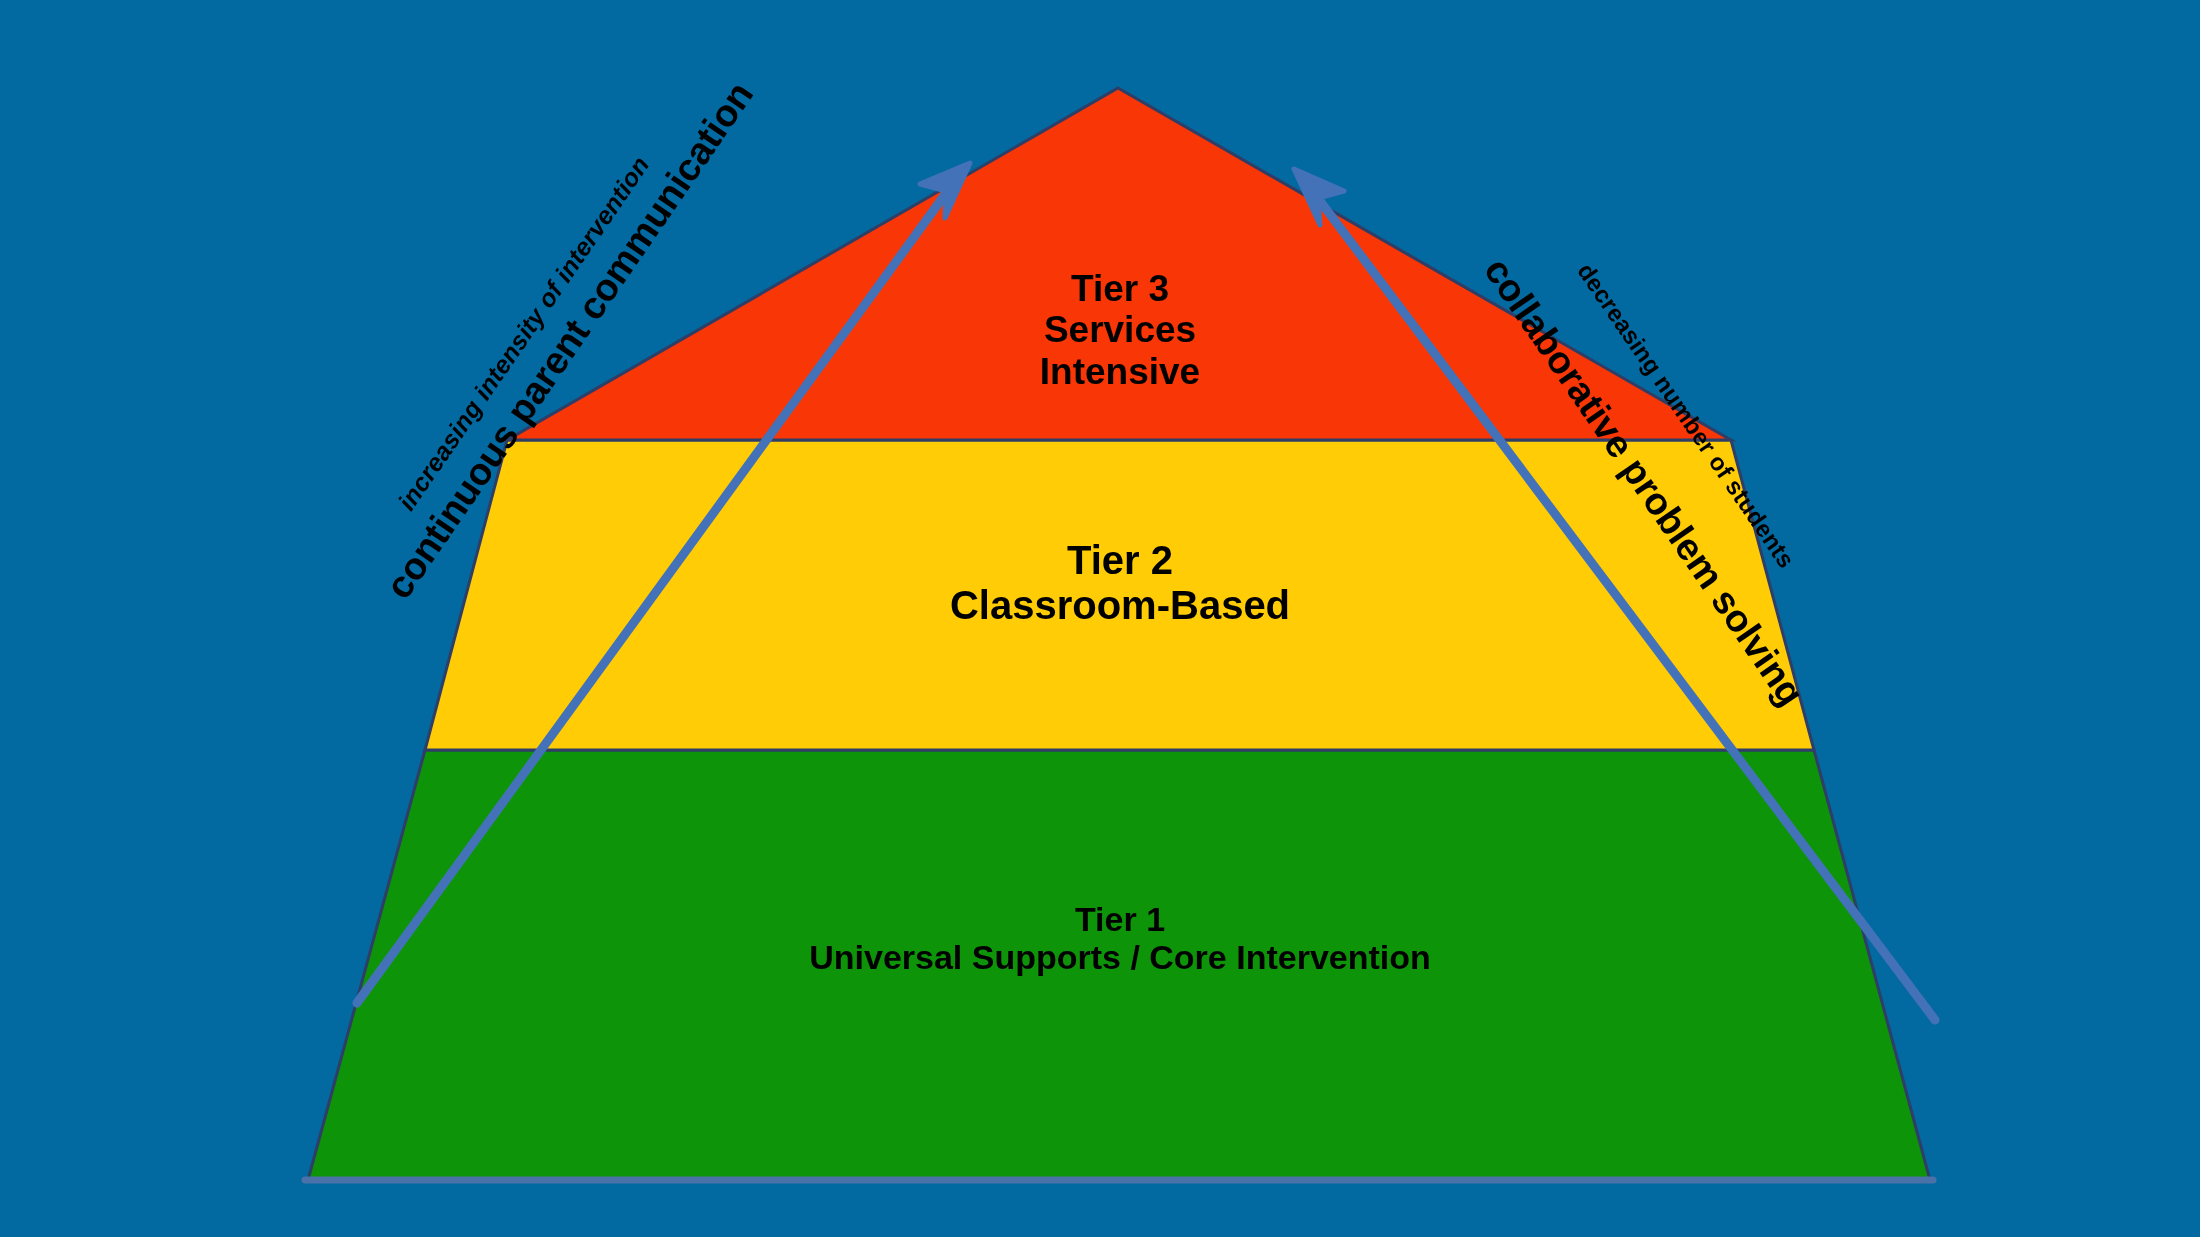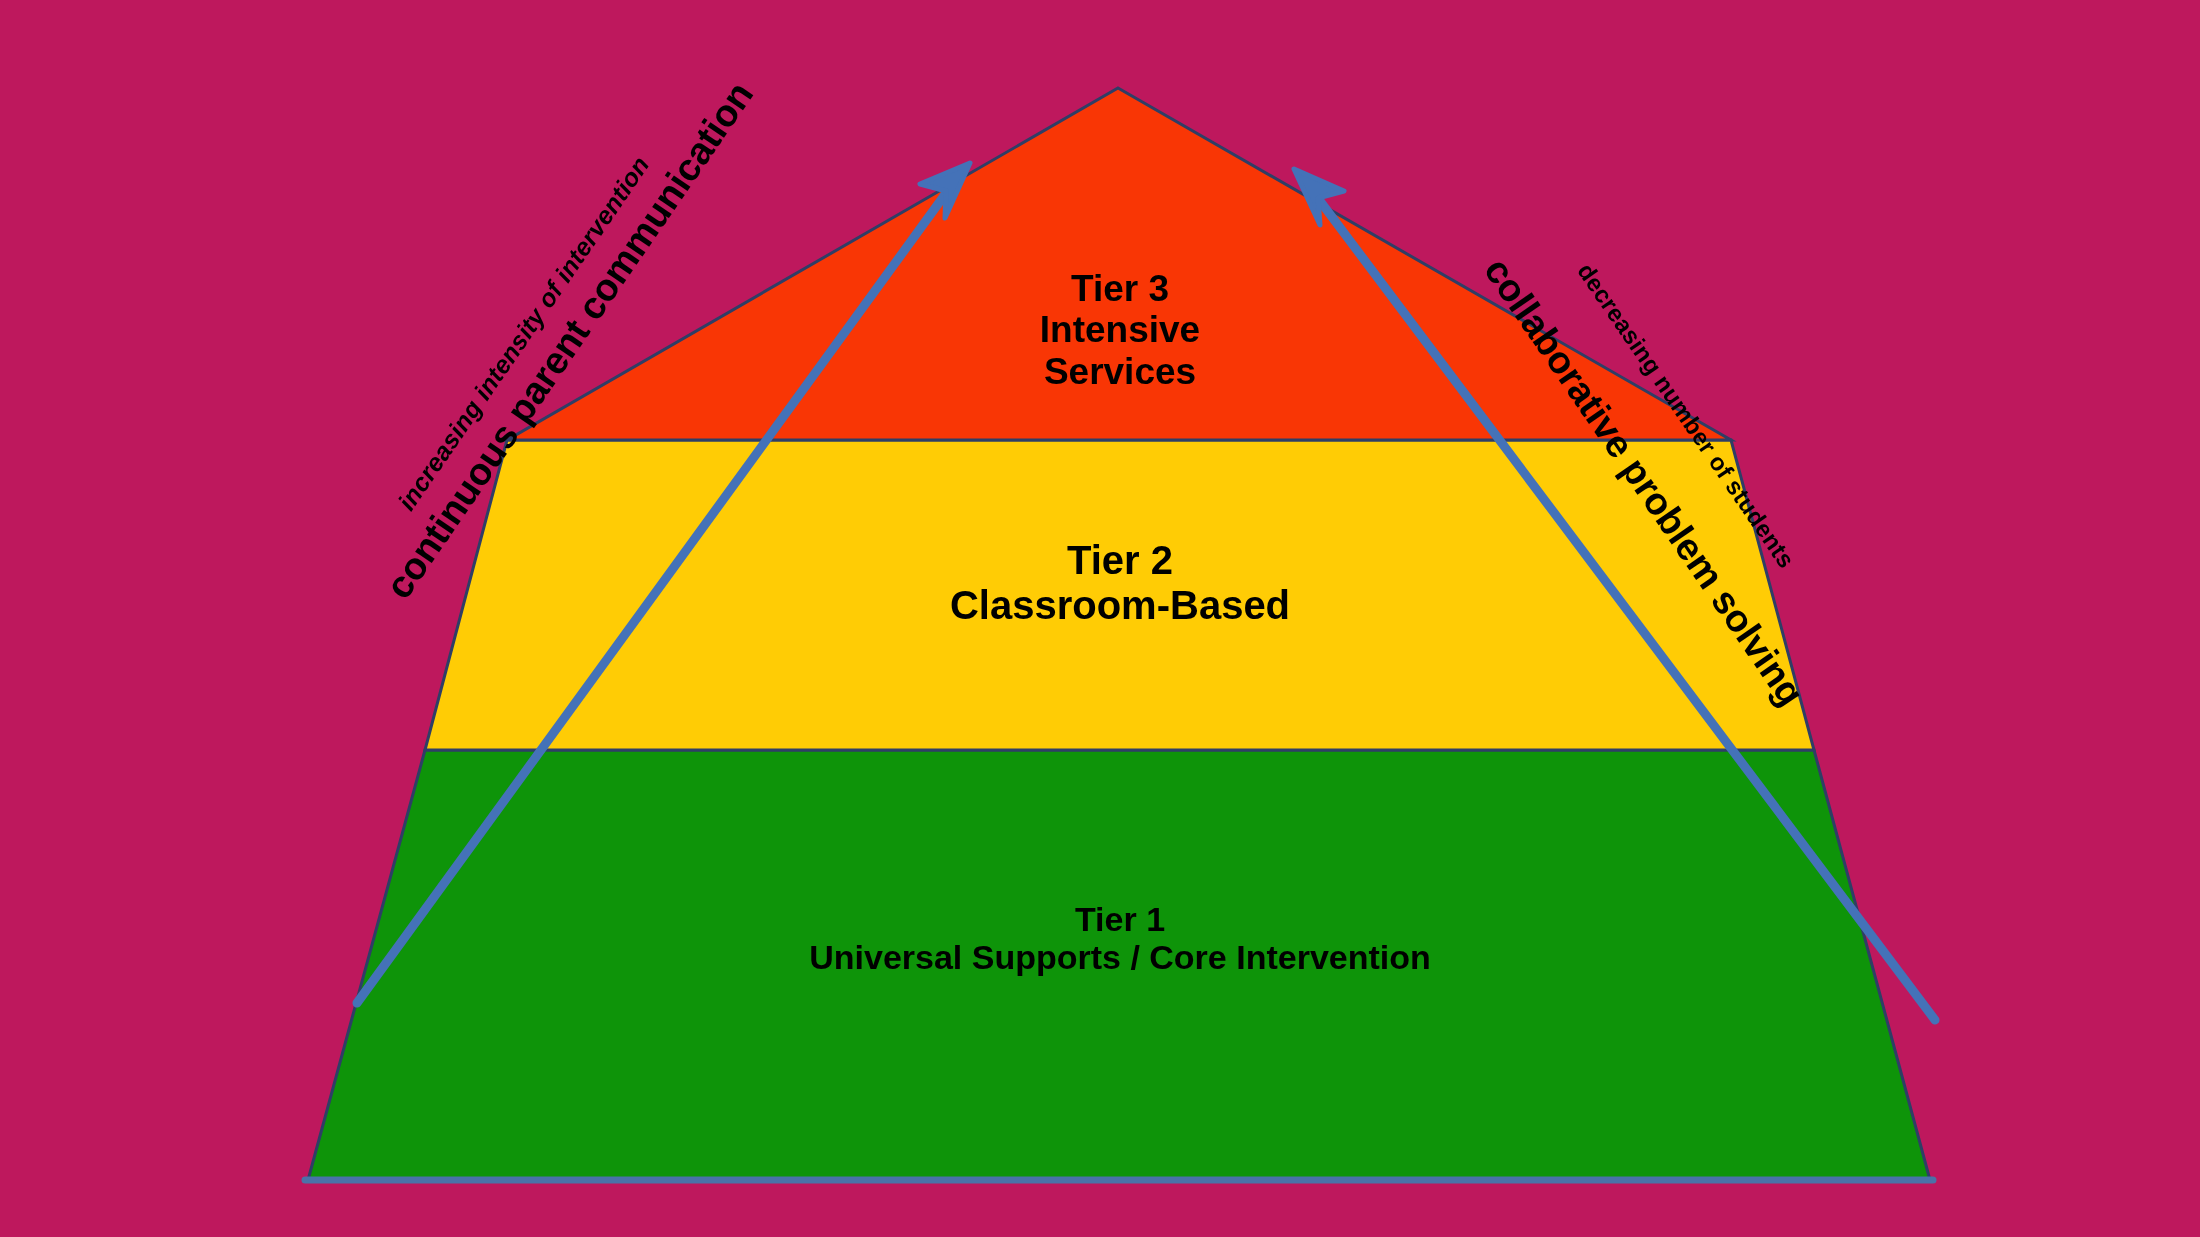--- a/index.html
+++ b/index.html
@@ -8,21 +8,21 @@
     padding: 0;
     background: #ffffff;
   }
   body {
     font-family: "Liberation Sans", sans-serif;
   }
   #stage {
     position: relative;
     width: 2200px;
     height: 1237px;
-    background: #be185d;
+    background: #0369a1;
     overflow: hidden;
   }
   #pyramid-svg {
     position: absolute;
     left: 0;
     top: 0;
     width: 2200px;
     height: 1237px;
   }
   .tier-label {
@@ -117,22 +117,22 @@
 
     <g>
       <line x1="1935" y1="1020" x2="1308" y2="185" stroke="#4472B8" stroke-width="9" stroke-linecap="round"></line>
       <path d="M 1294,169 L 1344,191 L 1318,198 L 1320,225 Z" fill="#4472B8" stroke="#4472B8" stroke-width="5" stroke-linejoin="round"></path>
     </g>
 
   </svg>
 
   <div class="tier-label" id="tier3-label">
     <div>Tier 3</div>
+    <div>Services</div>
     <div>Intensive</div>
-    <div>Services</div>
   </div>
 
   <div class="tier-label" id="tier2-label">
     <div>Tier 2</div>
     <div>Classroom-Based</div>
   </div>
 
   <div class="tier-label" id="tier1-label">
     <div>Tier 1</div>
     <div>Universal Supports / Core Intervention</div>

